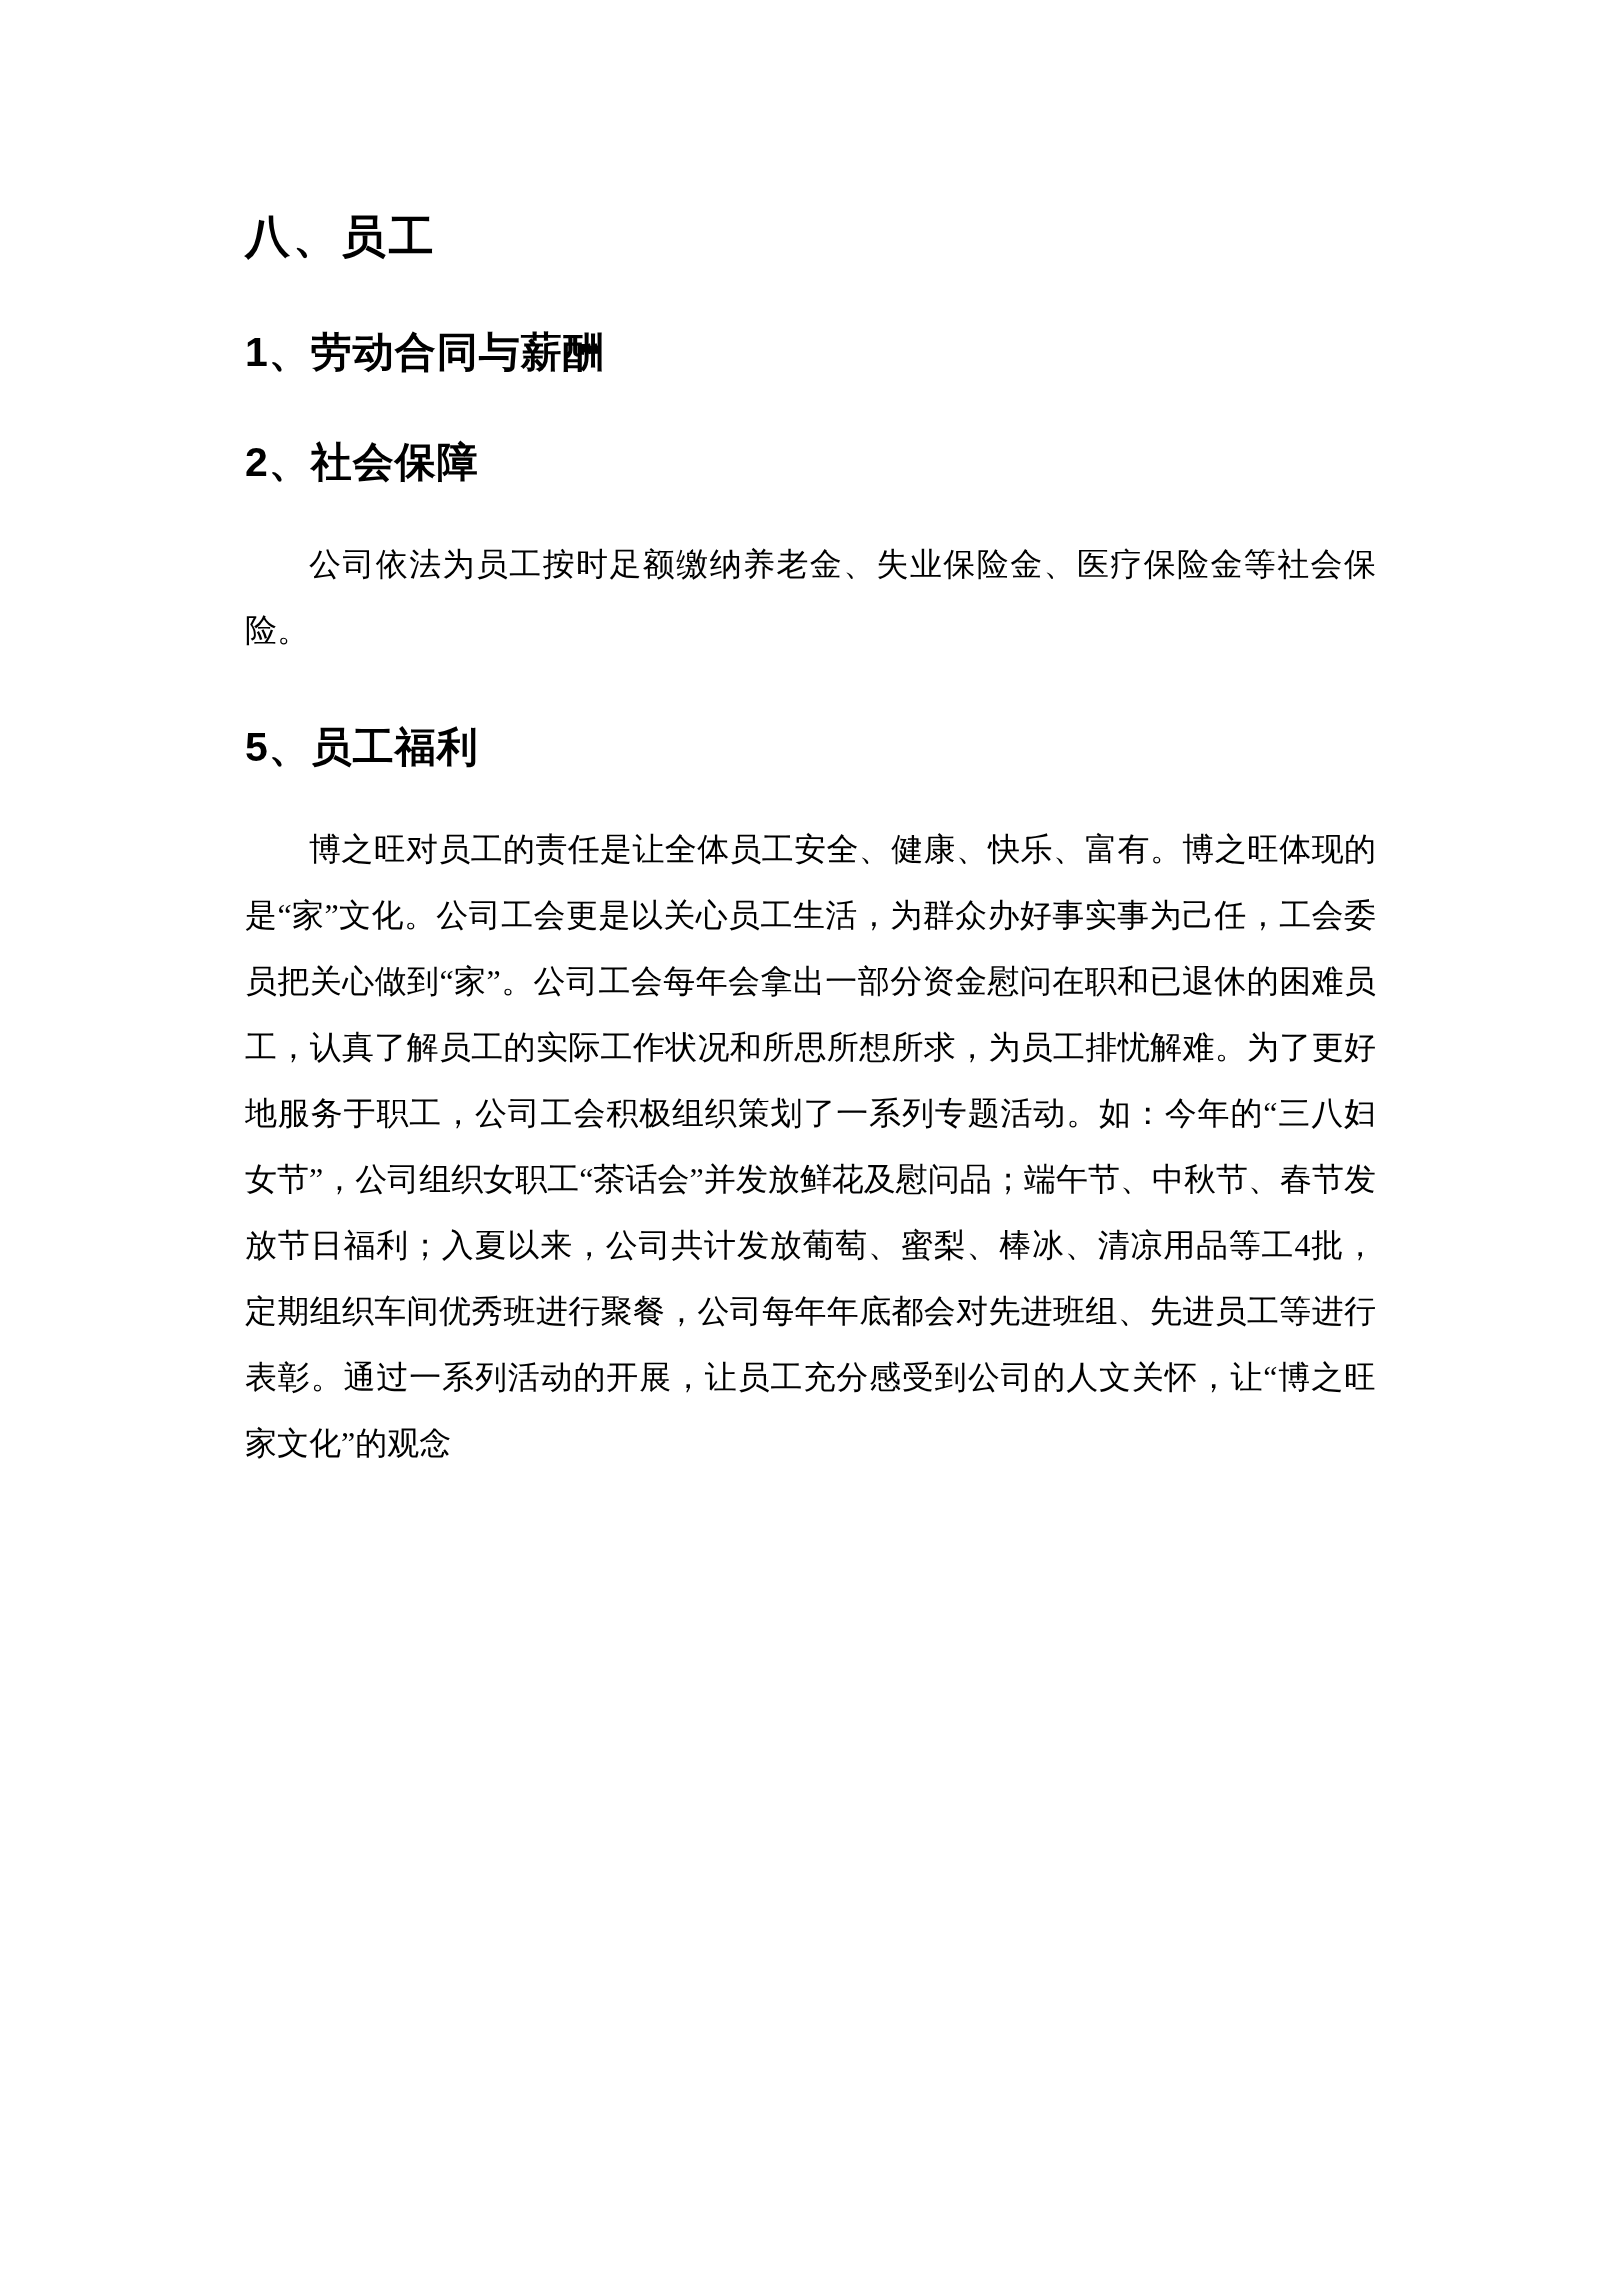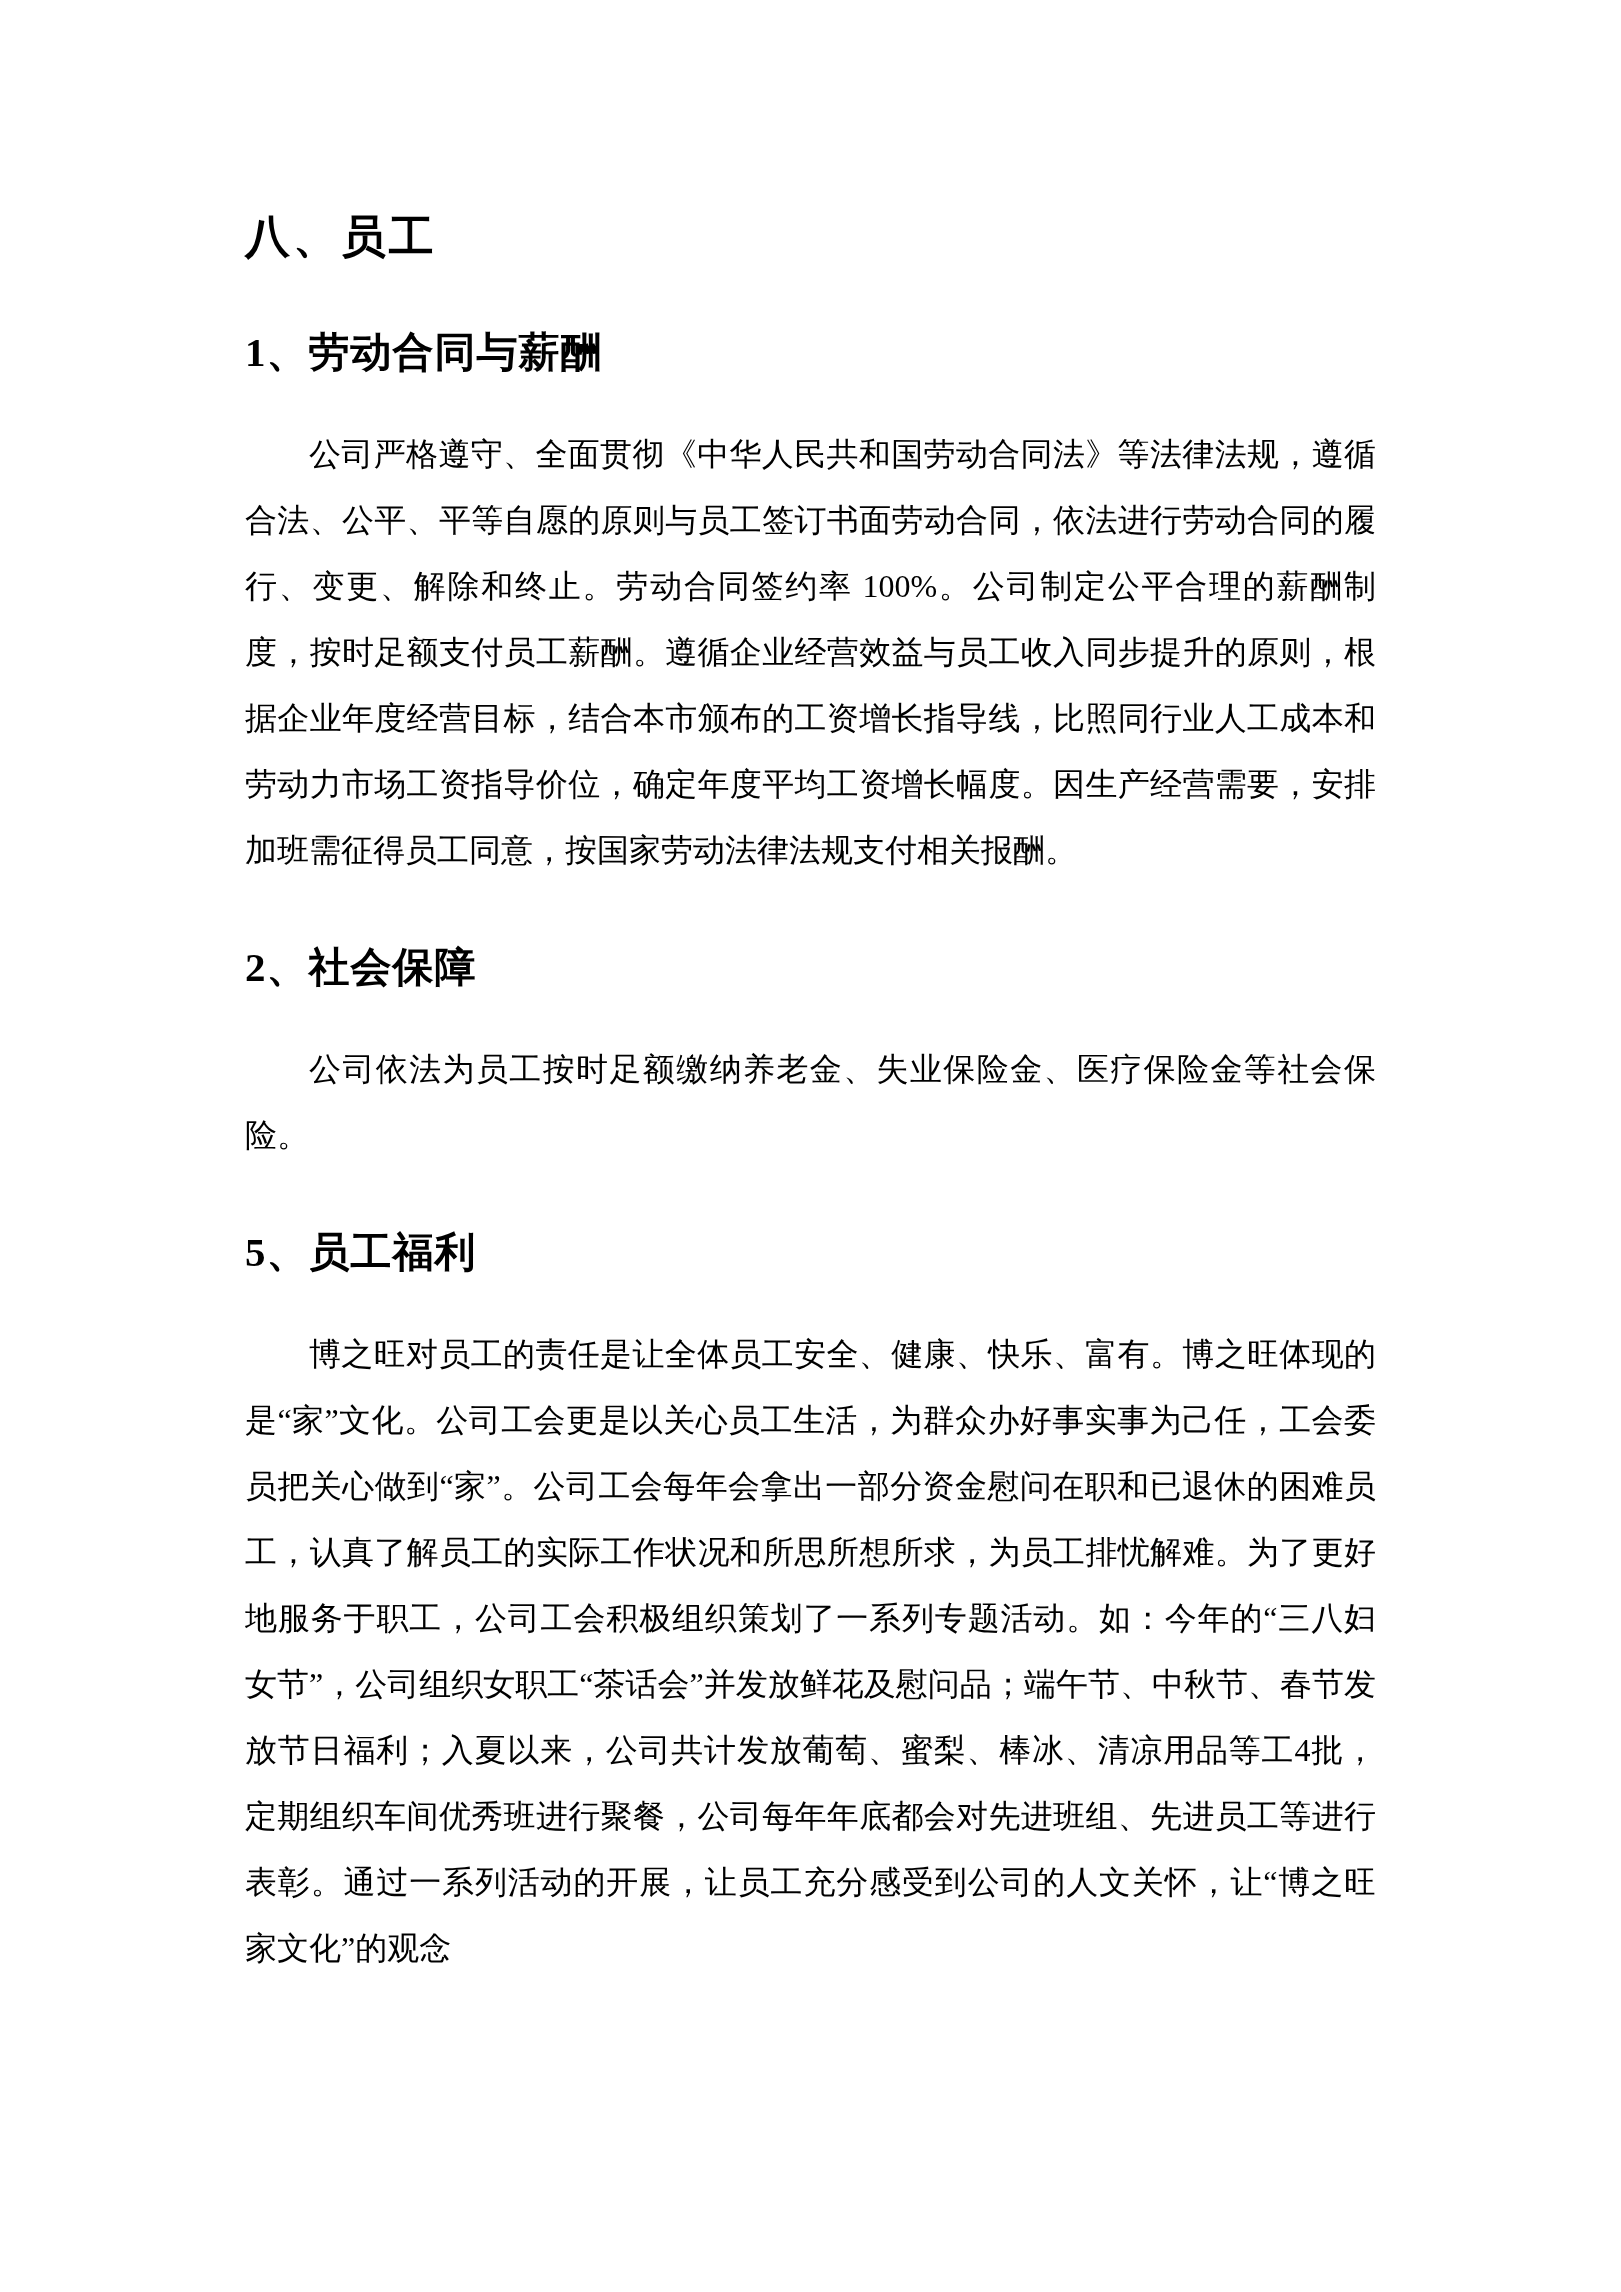--- a/index.html
+++ b/index.html
@@ -20,21 +20,21 @@
   }
   h1.doc-title {
     font-family: Liberation Mono, monospace;
     font-size: 45px;
     font-weight: 700;
     line-height: 54px;
     margin: 17.6px 0 0 0;
     letter-spacing: 2.9px;
   }
   h2.section-heading {
-    font-family: Liberation Serif, serif;
+    font-family: Liberation Sans, sans-serif;
     font-size: 41px;
     font-weight: 700;
     line-height: 51px;
     margin: 59px 0 43px 0;
     letter-spacing: 1px;
   }
   p.body-paragraph {
     font-size: 32px;
     line-height: 66px;
     text-align: justify;
@@ -44,21 +44,20 @@
 </style>
 </head>
 <body>
 
 <main class="page">
 
   <h1 class="doc-title">八、员工</h1>
 
   <section>
     <h2 class="section-heading">1、劳动合同与薪酬</h2>
-    <p class="body-paragraph">公司严格遵守、全面贯彻《中华人民共和国劳动合同法》等法律法规，遵循合法、公平、平等自愿的原则与员工签订书面劳动合同，依法进行劳动合同的履行、变更、解除和终止。劳动合同签约率 100%。公司制定公平合理的薪酬制度，按时足额支付员工薪酬。遵循企业经营效益与员工收入同步提升的原则，根据企业年度经营目标，结合本市颁布的工资增长指导线，比照同行业人工成本和劳动力市场工资指导价位，确定年度平均工资增长幅度。因生产经营需要，安排加班需征得员工同意，按国家劳动法律法规支付相关报酬。</p>
   </section>
 
   <section>
     <h2 class="section-heading">2、社会保障</h2>
     <p class="body-paragraph">公司依法为员工按时足额缴纳养老金、失业保险金、医疗保险金等社会保险。</p>
   </section>
 
   <section>
     <h2 class="section-heading">5、员工福利</h2>
     <p class="body-paragraph">博之旺对员工的责任是让全体员工安全、健康、快乐、富有。博之旺体现的是“家”文化。公司工会更是以关心员工生活，为群众办好事实事为己任，工会委员把关心做到“家”。公司工会每年会拿出一部分资金慰问在职和已退休的困难员工，认真了解员工的实际工作状况和所思所想所求，为员工排忧解难。为了更好地服务于职工，公司工会积极组织策划了一系列专题活动。如：今年的“三八妇女节”，公司组织女职工“茶话会”并发放鲜花及慰问品；端午节、中秋节、春节发放节日福利；入夏以来，公司共计发放葡萄、蜜梨、棒冰、清凉用品等工4批，定期组织车间优秀班进行聚餐，公司每年年底都会对先进班组、先进员工等进行表彰。通过一系列活动的开展，让员工充分感受到公司的人文关怀，让“博之旺家文化”的观念</p>

